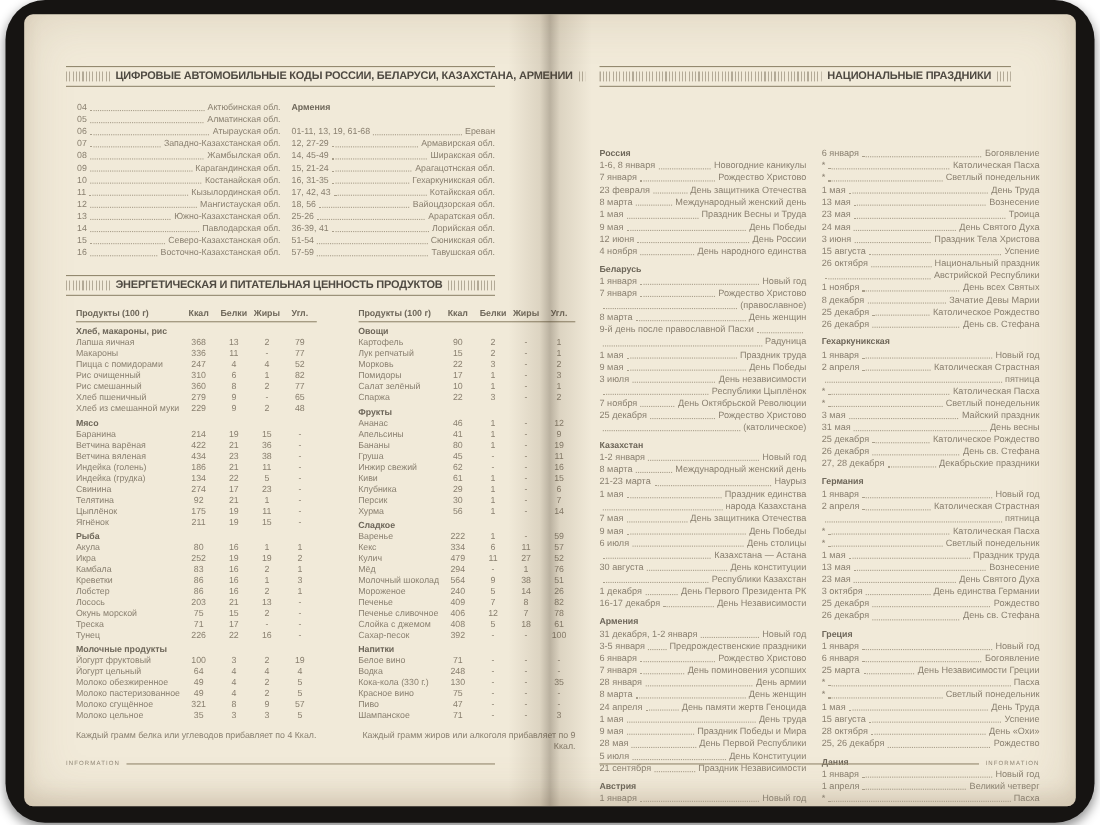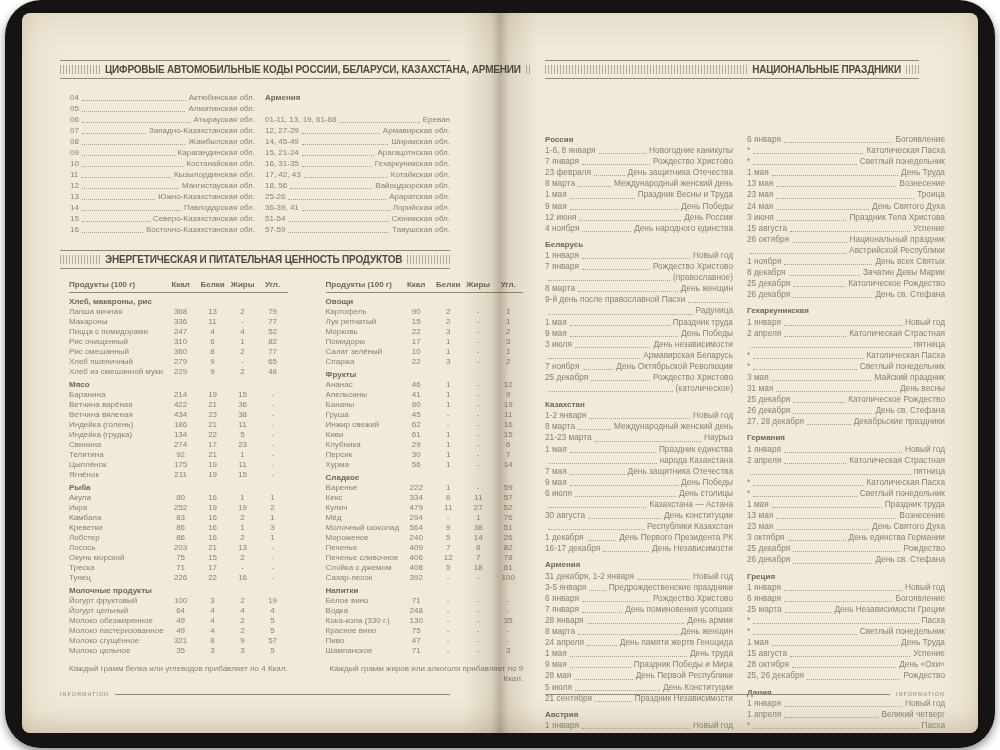--- a/index.html
+++ b/index.html
@@ -775,21 +775,21 @@
             <span class="dr-r">День Победы</span>
           </div>
           <div class="dotrow">
             <span class="dr-l">3 июля</span>
             <span class="dr-dots"></span>
             <span class="dr-r">День независимости</span>
           </div>
           <div class="dotrow">
             <span class="dr-l"></span>
             <span class="dr-dots"></span>
-            <span class="dr-r">Армавирская Беларусь</span>
+            <span class="dr-r">Республики Цыплёнок</span>
           </div>
           <div class="dotrow">
             <span class="dr-l">7 ноября</span>
             <span class="dr-dots"></span>
             <span class="dr-r">День Октябрьской Революции</span>
           </div>
           <div class="dotrow">
             <span class="dr-l">25 декабря</span>
             <span class="dr-dots"></span>
             <span class="dr-r">Рождество Христово</span>

